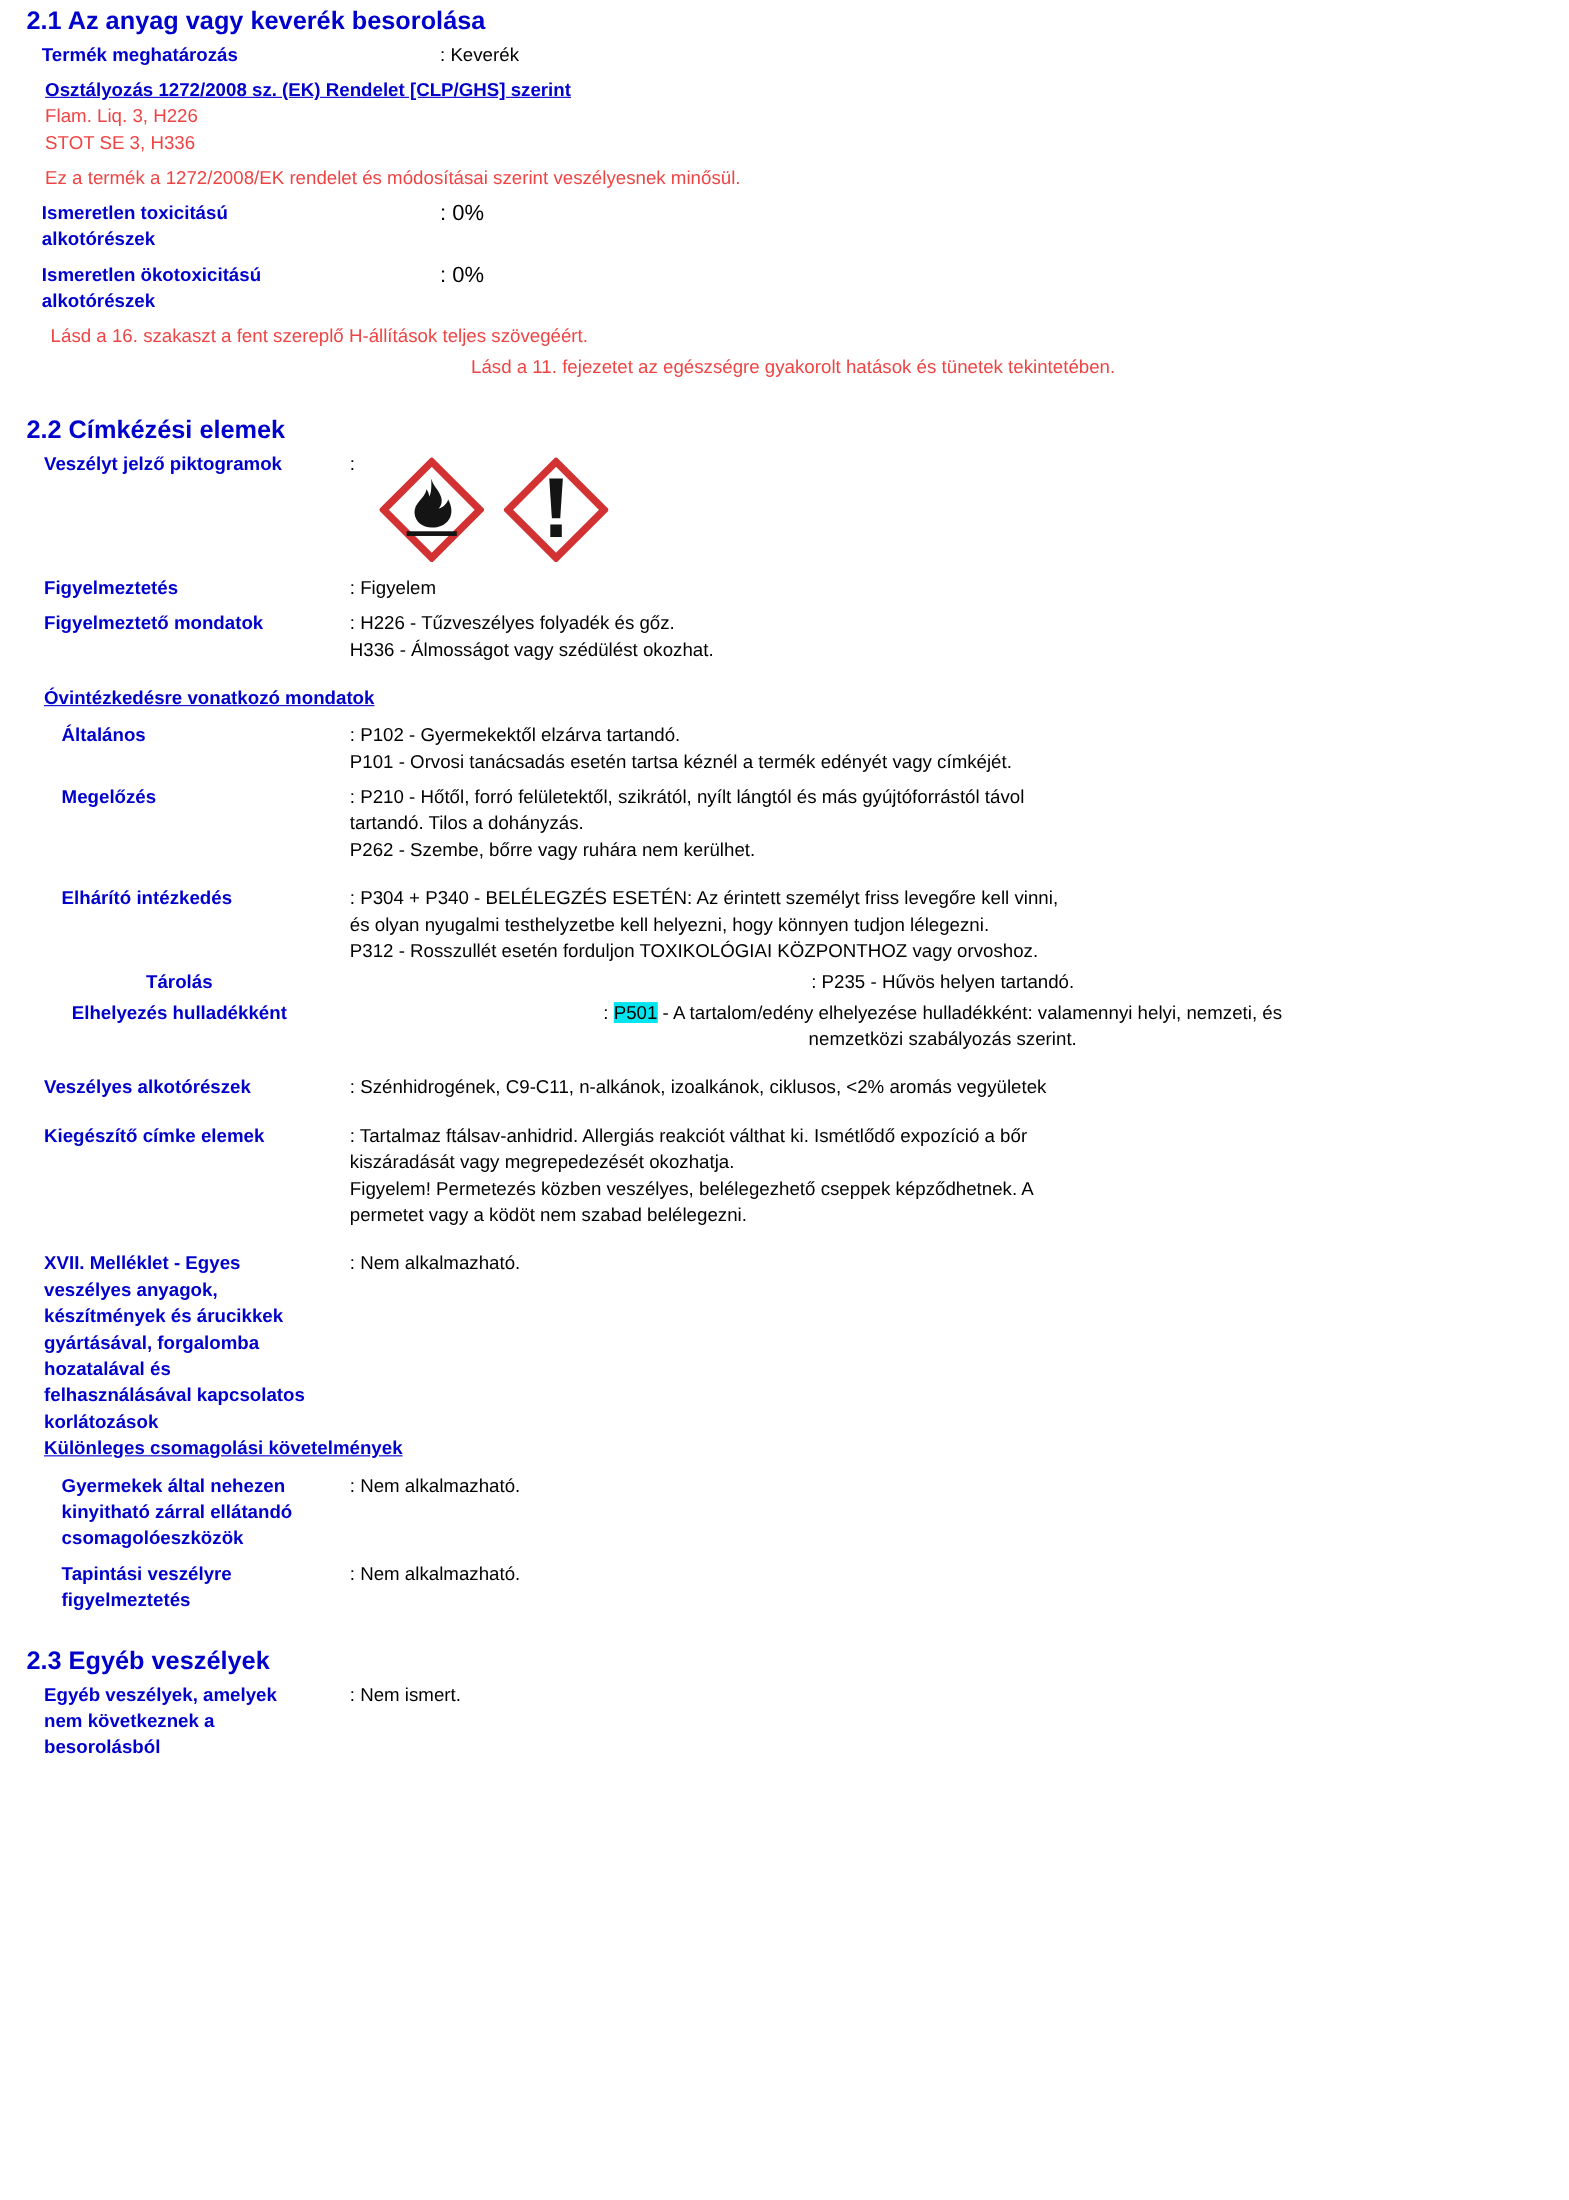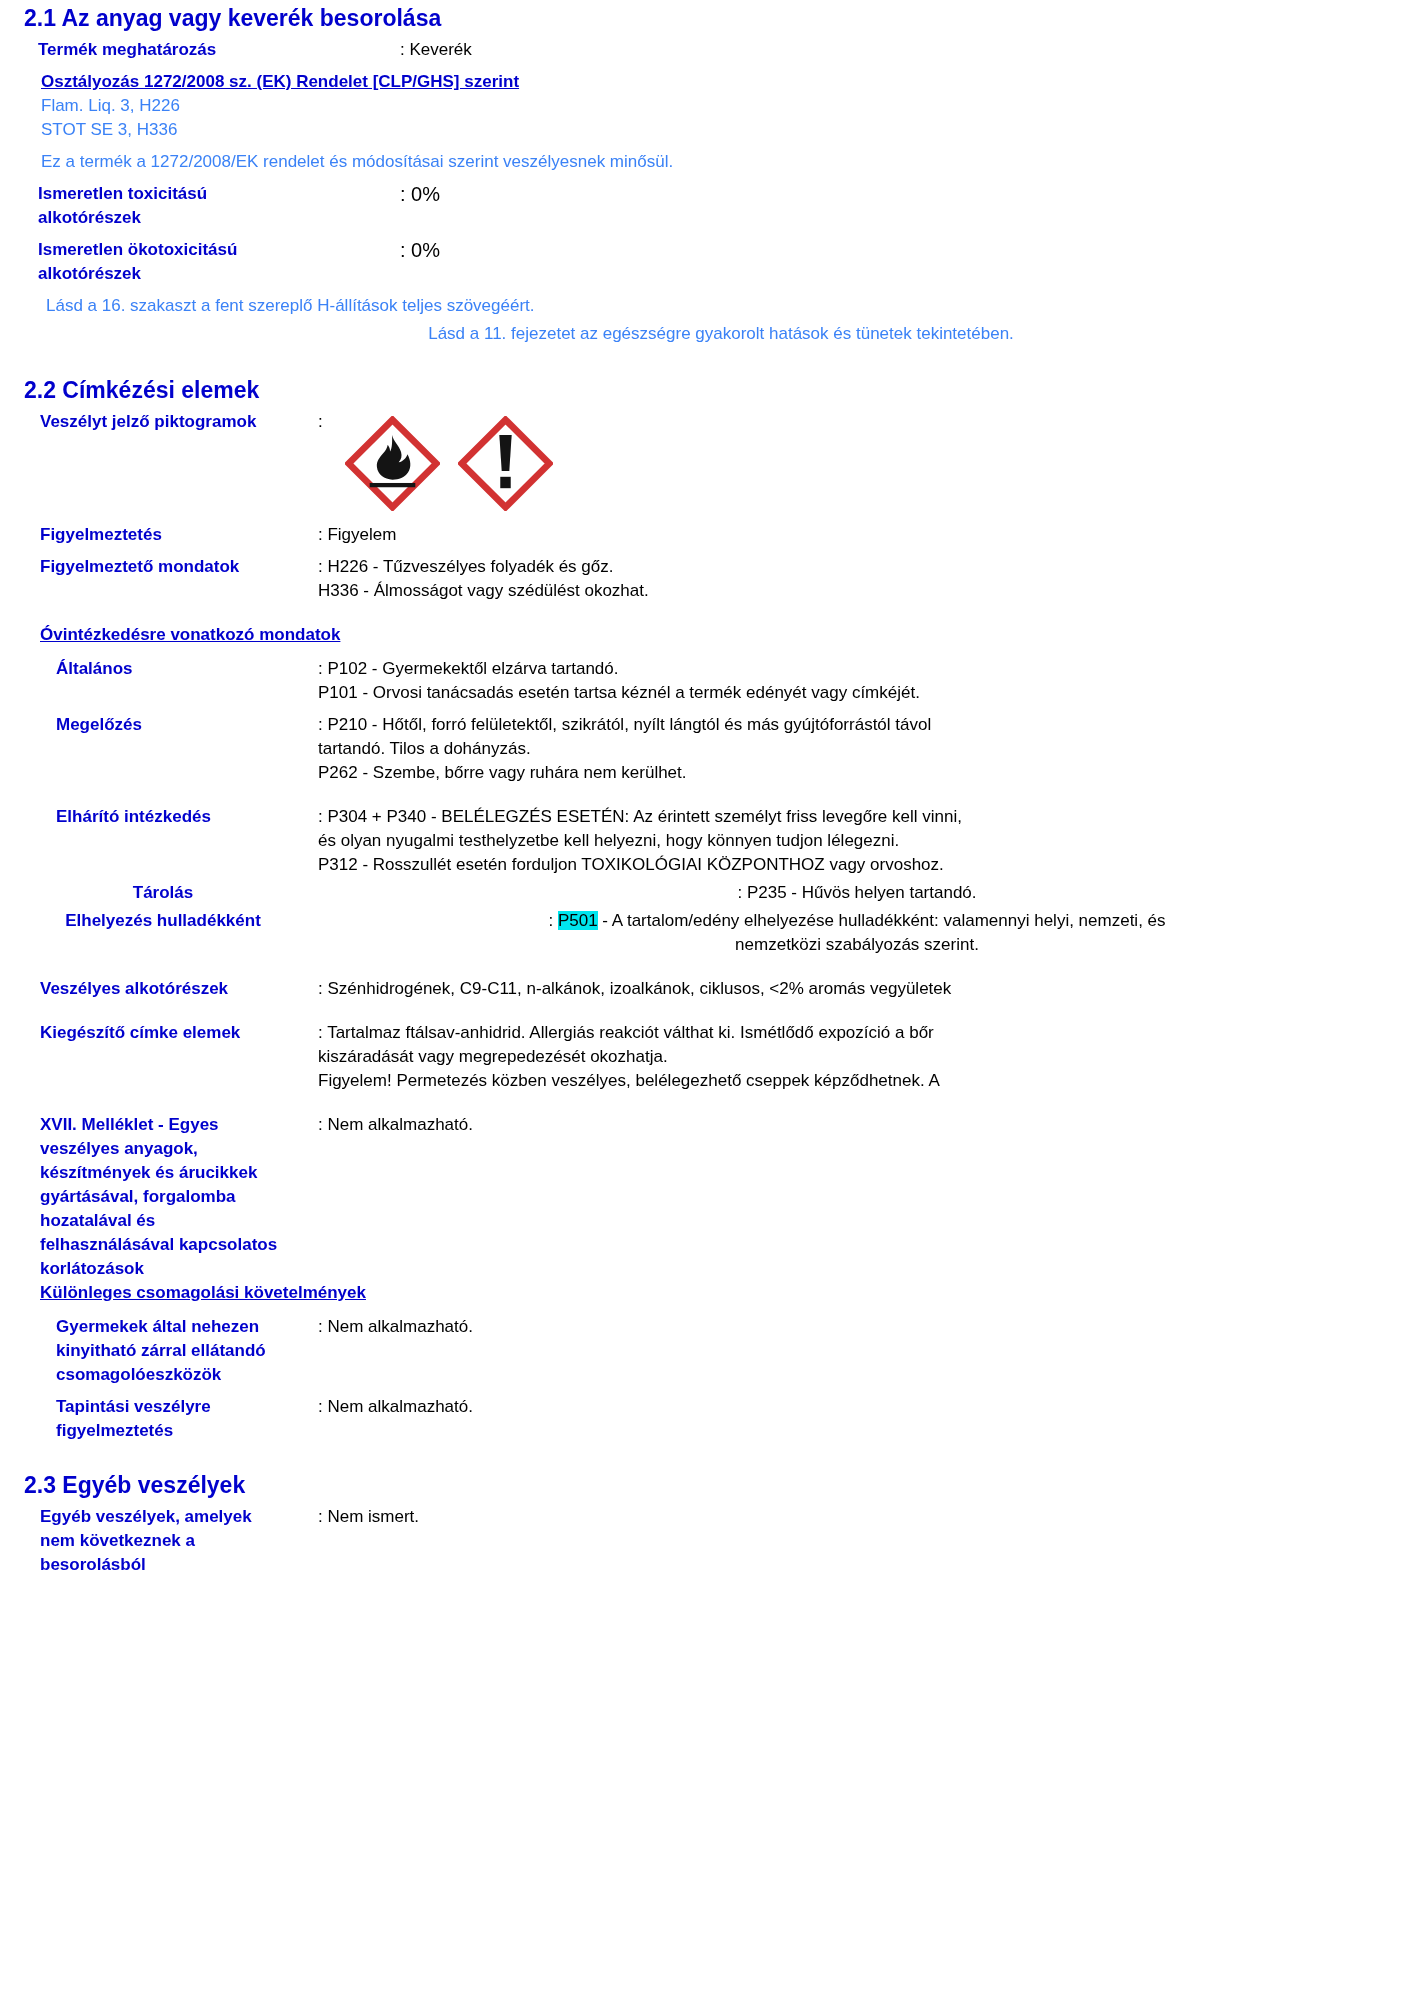--- a/index.html
+++ b/index.html
@@ -18,21 +18,21 @@
   .sec-heading {
     color: var(--accent-blue, #0101cc);
     font-weight: 700;
     font-size: 23px;
   }
   .sub-heading {
     color: var(--accent-blue, #0101cc);
     font-weight: 700;
     text-decoration: underline;
   }
-  .plain { color: #3b82f6; }
+  .plain { color: #ef4444; }
 
   .row { display: flex; align-items: flex-start; }
   .row .label {
     color: var(--accent-blue, #0101cc);
     font-weight: 700;
     flex: 0 0 auto;
   }
   .row .value { flex: 1 1 auto; color: #000000; }
   .value > div, .line { white-space: nowrap; }
 
@@ -184,20 +184,21 @@
         <div>: Szénhidrogének, C9-C11, n-alkánok, izoalkánok, ciklusos, &lt;2% aromás vegyületek</div>
       </div>
   </div>
 
   <div class="row lvl1 mt6">
     <div class="label">Kiegészítő címke elemek</div>
     <div class="value lines">
         <div>: Tartalmaz ftálsav-anhidrid. Allergiás reakciót válthat ki. Ismétlődő expozíció a bőr</div>
         <div>kiszáradását vagy megrepedezését okozhatja.</div>
         <div>Figyelem! Permetezés közben veszélyes, belélegezhető cseppek képződhetnek. A</div>
+        <div>permetet vagy a ködöt nem szabad belélegezni.</div>
       </div>
   </div>
 
   <div class="row lvl1 mt6">
     <div class="label">XVII. Melléklet - Egyes veszélyes anyagok, készítmények és árucikkek gyártásával, forgalomba hozatalával és felhasználásával kapcsolatos korlátozások</div>
     <div class="value">: Nem alkalmazható.</div>
   </div>
 
   <div class="sub-heading ind16 mt0">Különleges csomagolási követelmények</div>
 

